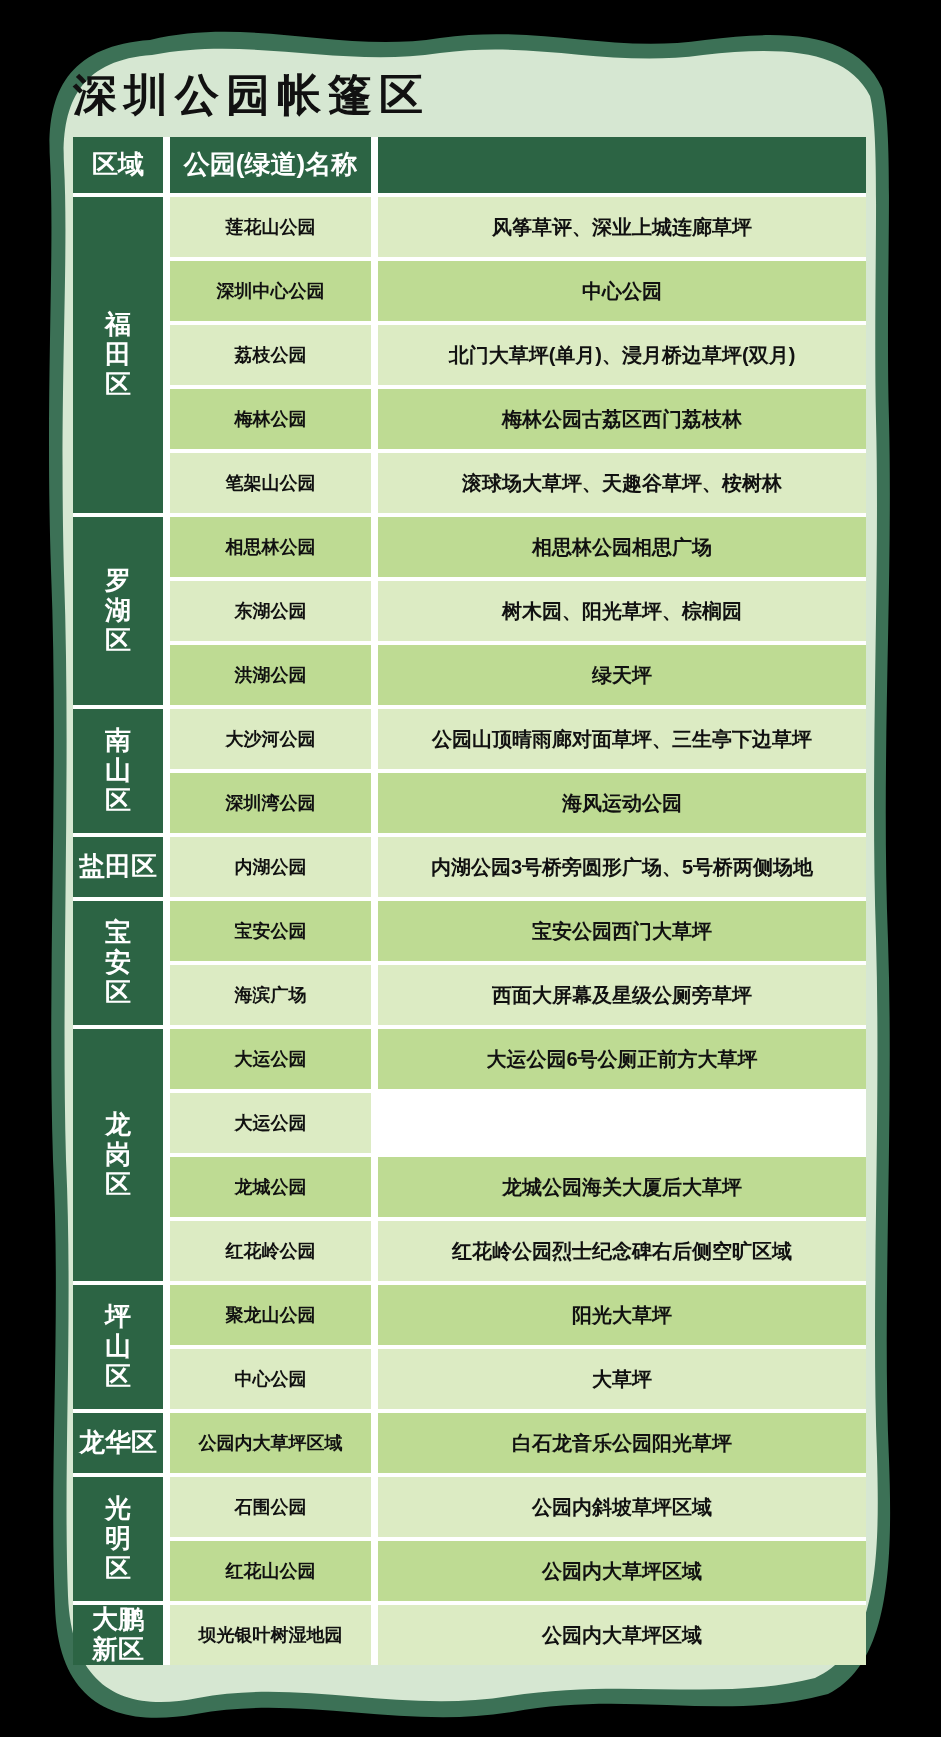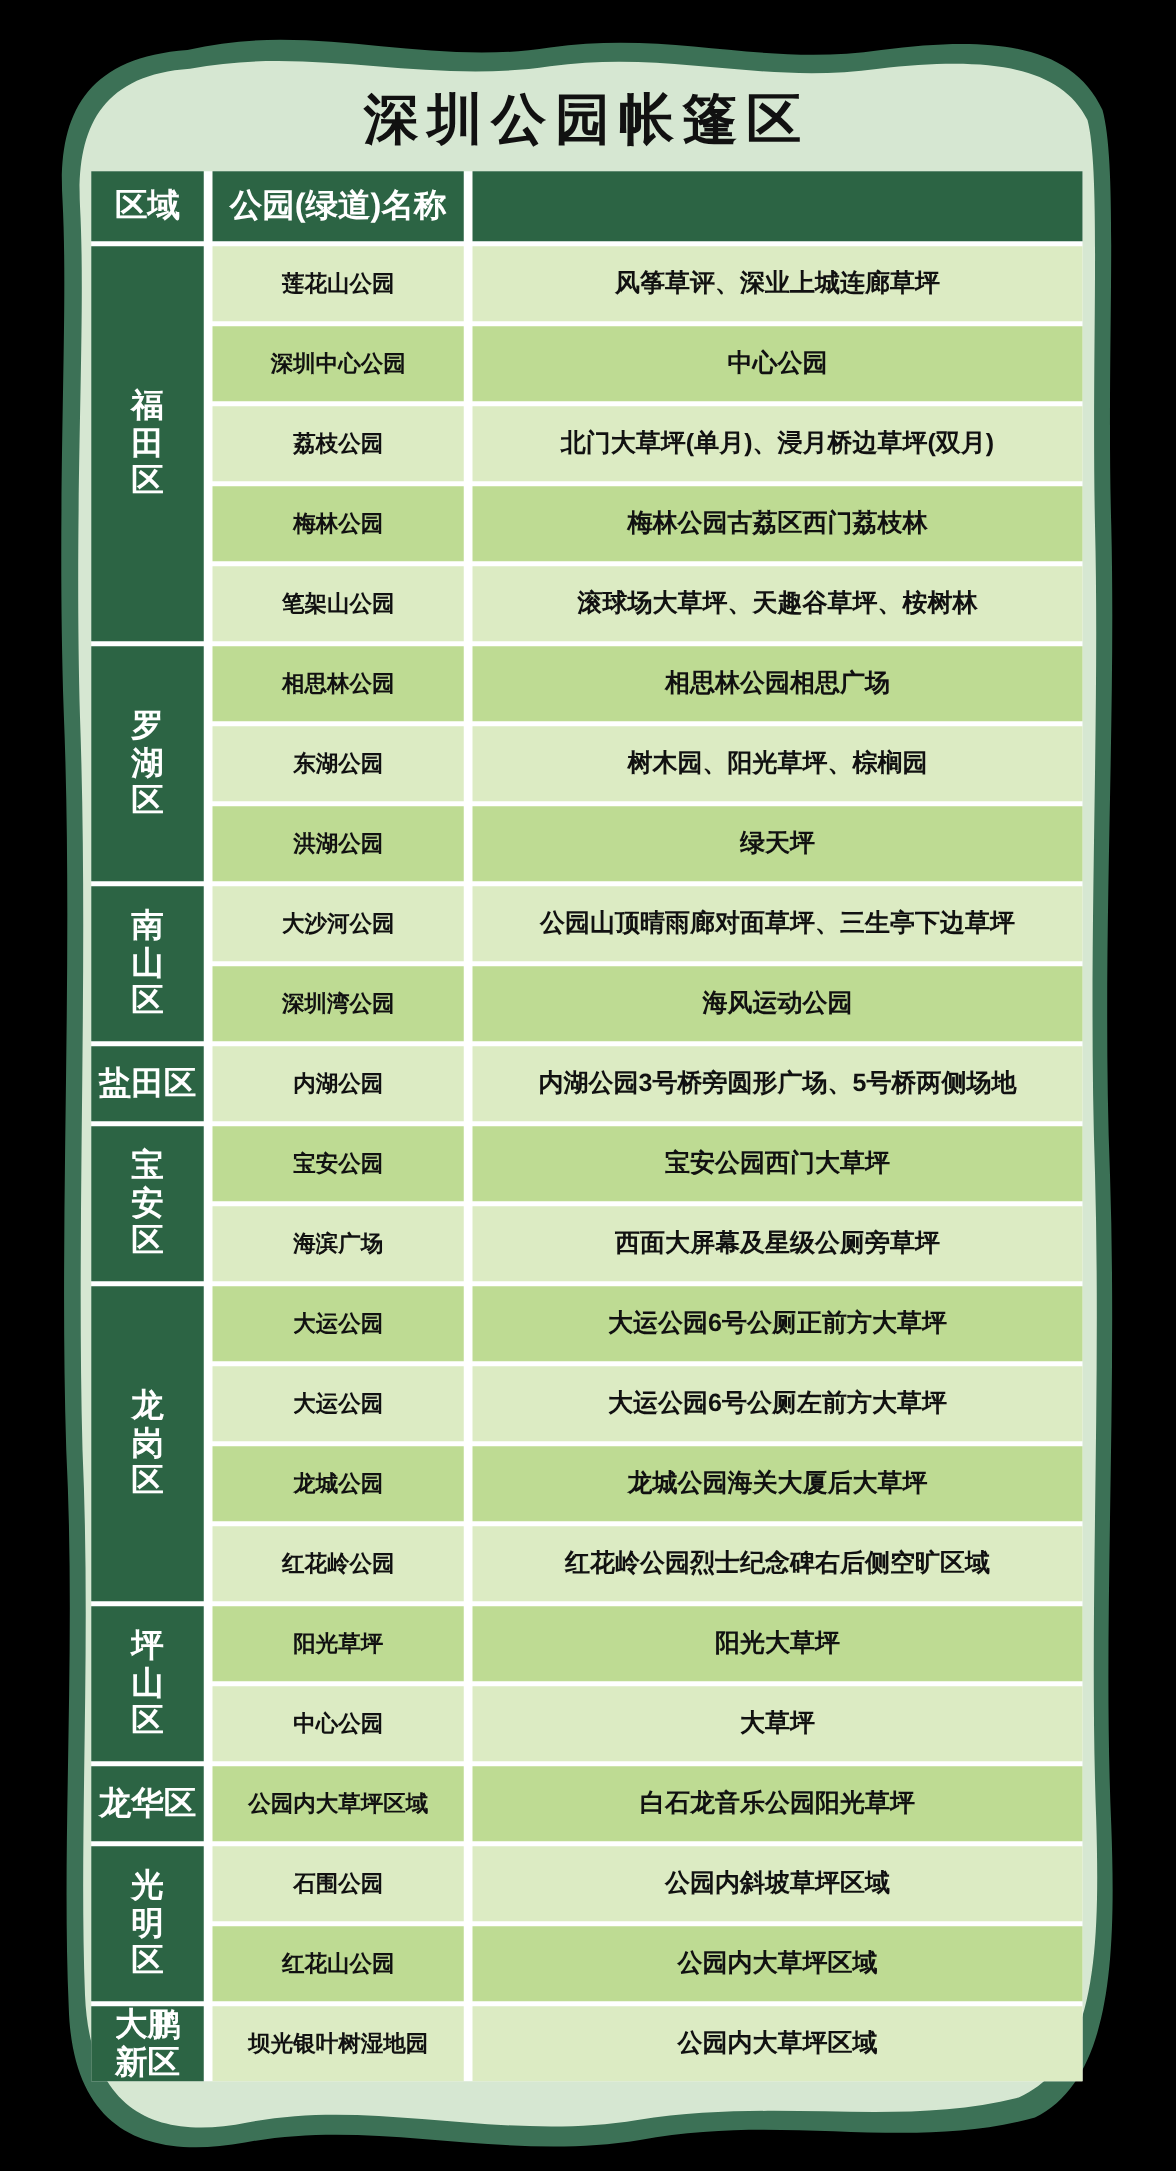--- a/index.html
+++ b/index.html
@@ -15,21 +15,20 @@
   }
   html,body{margin:0;padding:0;}
   body{
     width:941px;height:1737px;position:relative;overflow:hidden;
     background:var(--bg);
     font-family:"Liberation Sans","DejaVu Sans",sans-serif;
   }
   .blob-svg{position:absolute;left:0;top:0;width:941px;height:1737px;display:block;}
   .poster-title{
     position:absolute;left:73px;top:66px;width:793px;
-    text-align:center;
     font-size:44px;font-weight:900;letter-spacing:7px;
     color:var(--text-dark);
   }
   .parks-table{
     position:absolute;left:73px;top:137px;width:793px;
     display:grid;
     grid-template-columns:90px 201px 488px;
     grid-template-rows:56px;
     grid-auto-rows:60px;
     column-gap:7px;row-gap:4px;
@@ -138,29 +137,28 @@
     <div class="cell park shade-dark">宝安公园</div>
     <div class="cell area shade-dark">宝安公园西门大草坪</div>
     <div class="cell park shade-light">海滨广场</div>
     <div class="cell area shade-light">西面大屏幕及星级公厕旁草坪</div>
     <div class="cell district" style="grid-row: span 4;">龙
 岗
 区</div>
     <div class="cell park shade-dark">大运公园</div>
     <div class="cell area shade-dark">大运公园6号公厕正前方大草坪</div>
     <div class="cell park shade-light">大运公园</div>
-    <div class="cell area shade-light">大运公园6号公厕左前方大草坪</div>
     <div class="cell park shade-dark">龙城公园</div>
     <div class="cell area shade-dark">龙城公园海关大厦后大草坪</div>
     <div class="cell park shade-light">红花岭公园</div>
     <div class="cell area shade-light">红花岭公园烈士纪念碑右后侧空旷区域</div>
     <div class="cell district" style="grid-row: span 2;">坪
 山
 区</div>
-    <div class="cell park shade-dark">阳光草坪</div>
+    <div class="cell park shade-dark">聚龙山公园</div>
     <div class="cell area shade-dark">阳光大草坪</div>
     <div class="cell park shade-light">中心公园</div>
     <div class="cell area shade-light">大草坪</div>
     <div class="cell district" style="grid-row: span 1;">龙华区</div>
     <div class="cell park shade-dark">公园内大草坪区域</div>
     <div class="cell area shade-dark">白石龙音乐公园阳光草坪</div>
     <div class="cell district" style="grid-row: span 2;">光
 明
 区</div>
     <div class="cell park shade-light">石围公园</div>

